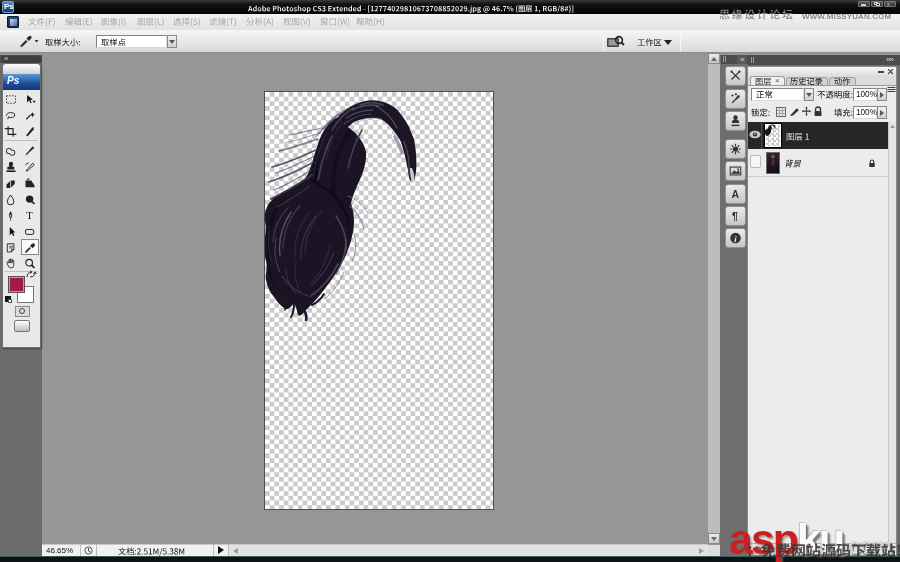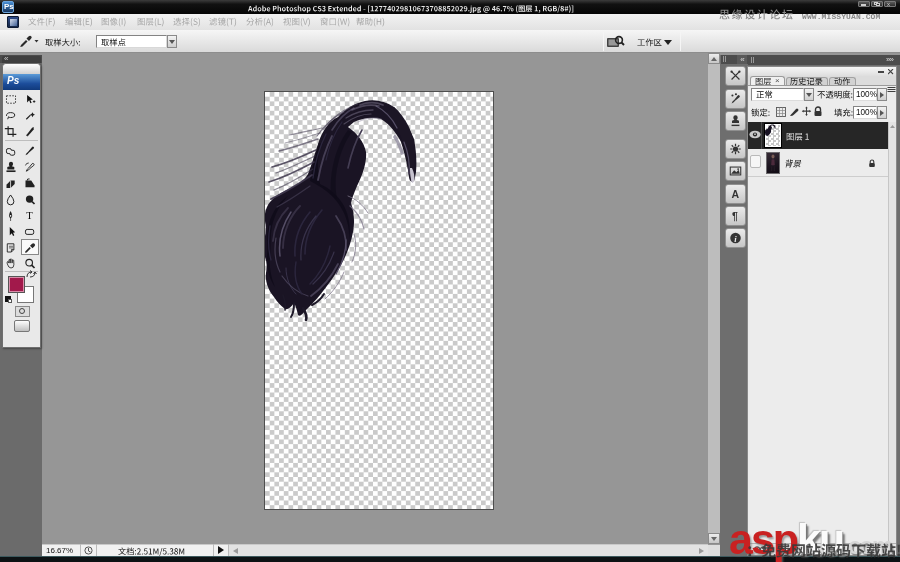--- a/index.html
+++ b/index.html
@@ -51,21 +51,21 @@
     </svg>
 <svg style="position:absolute;left:320px;top:15.2px" width="33" height="13" viewBox="0 0 33 13">
       <path transform="translate(0,9.8)" fill="#a3a3a3" d="M3.2 -5.7C2.5 -5.2 1.5 -4.8 0.7 -4.5L1.1 -4.0C2.0 -4.3 2.9 -4.8 3.6 -5.4ZM4.9 -5.4C5.8 -5.0 6.9 -4.4 7.4 -4.0L7.8 -4.4C7.3 -4.8 6.1 -5.4 5.3 -5.7ZM3.7 -4.9C3.5 -4.6 3.3 -4.3 3.1 -4.0H1.4V0.7H2.0V0.3H6.5V0.6H7.2V-4.0H3.8C4.0 -4.2 4.2 -4.5 4.3 -4.7ZM2.0 -0.1V-3.5H6.5V-0.1ZM3.1 -1.9C3.4 -1.7 3.8 -1.6 4.2 -1.4C3.6 -1.1 3.0 -0.8 2.4 -0.7C2.5 -0.6 2.6 -0.4 2.6 -0.3C3.3 -0.5 4.0 -0.7 4.6 -1.1C5.1 -0.9 5.5 -0.6 5.7 -0.4L6.1 -0.8C5.8 -1.0 5.4 -1.2 5.0 -1.4C5.4 -1.8 5.8 -2.2 6.0 -2.7L5.7 -2.9L5.6 -2.8H3.6C3.7 -3.0 3.8 -3.1 3.9 -3.3L3.4 -3.4C3.2 -2.9 2.8 -2.4 2.3 -2.1C2.4 -2.0 2.6 -1.9 2.7 -1.8C3.0 -2.0 3.2 -2.2 3.3 -2.4H5.3C5.1 -2.1 4.9 -1.9 4.6 -1.7C4.2 -1.9 3.8 -2.0 3.4 -2.2ZM3.6 -7.0C3.7 -6.8 3.8 -6.6 3.9 -6.4H0.7V-5.1H1.3V-5.9H7.2V-5.1H7.8V-6.4H4.7C4.6 -6.7 4.4 -7.0 4.3 -7.2Z M9.6 -6.2V0.5H10.2V-0.3H15.3V0.4H15.9V-6.2ZM10.2 -0.9V-5.6H15.3V-0.9Z M19.0 1.7 19.5 1.5C18.8 0.2 18.4 -1.2 18.4 -2.6C18.4 -4.1 18.8 -5.5 19.5 -6.7L19.0 -7.0C18.2 -5.7 17.8 -4.3 17.8 -2.6C17.8 -1.0 18.2 0.4 19.0 1.7Z M21.4 0.0H22.3L23.3 -3.8C23.4 -4.2 23.5 -4.7 23.6 -5.2H23.6C23.7 -4.7 23.8 -4.2 23.9 -3.8L24.9 0.0H25.8L27.1 -6.2H26.4L25.7 -2.8C25.6 -2.2 25.5 -1.5 25.3 -0.8H25.3C25.1 -1.5 25.0 -2.2 24.9 -2.8L24.0 -6.2H23.3L22.4 -2.8C22.3 -2.2 22.1 -1.5 22.0 -0.8H21.9C21.8 -1.5 21.7 -2.2 21.6 -2.8L20.9 -6.2H20.1Z M28.2 1.7C29.0 0.4 29.4 -1.0 29.4 -2.6C29.4 -4.3 29.0 -5.7 28.2 -7.0L27.7 -6.7C28.4 -5.5 28.8 -4.1 28.8 -2.6C28.8 -1.2 28.4 0.2 27.7 1.5Z"></path>
     </svg>
 <svg style="position:absolute;left:356px;top:15.2px" width="31" height="13" viewBox="0 0 31 13">
       <path transform="translate(0,9.8)" fill="#a3a3a3" d="M2.3 -7.1V-6.5H0.6V-6.0H2.3V-5.3H0.7V-4.8H2.3V-4.6C2.3 -4.5 2.3 -4.3 2.3 -4.2H0.4V-3.6H2.0C1.8 -3.3 1.3 -2.9 0.6 -2.6C0.7 -2.5 0.9 -2.3 1.0 -2.2C2.0 -2.6 2.5 -3.1 2.7 -3.6H4.6V-4.2H2.9C3.0 -4.3 3.0 -4.5 3.0 -4.6V-4.8H4.4V-5.3H3.0V-6.0H4.5V-6.5H3.0V-7.1ZM5.0 -6.8V-2.6H5.6V-6.2H7.0C6.8 -5.9 6.5 -5.4 6.2 -5.1C7.0 -4.6 7.3 -4.3 7.3 -4.0C7.3 -3.8 7.2 -3.7 7.1 -3.6C7.0 -3.6 6.8 -3.5 6.7 -3.5C6.5 -3.5 6.1 -3.5 5.8 -3.6C5.9 -3.4 6.0 -3.2 6.0 -3.0C6.3 -3.0 6.7 -3.0 7.0 -3.0C7.1 -3.0 7.3 -3.1 7.5 -3.2C7.8 -3.3 7.9 -3.5 7.9 -3.9C7.9 -4.3 7.7 -4.7 6.9 -5.2C7.3 -5.6 7.7 -6.1 8.0 -6.5L7.5 -6.8L7.4 -6.8ZM1.3 -2.2V0.2H1.9V-1.6H3.9V0.7H4.6V-1.6H6.7V-0.5C6.7 -0.4 6.7 -0.3 6.5 -0.3C6.4 -0.3 5.9 -0.3 5.3 -0.3C5.4 -0.2 5.5 0.0 5.6 0.2C6.3 0.2 6.7 0.2 7.0 0.1C7.3 0.0 7.4 -0.2 7.4 -0.5V-2.2H4.6V-2.9H3.9V-2.2Z M13.9 -7.1C13.9 -6.5 13.9 -5.8 13.9 -5.2H12.5V-4.6H13.8C13.7 -2.6 13.3 -0.8 11.7 0.2C11.8 0.3 12.0 0.5 12.1 0.7C13.9 -0.4 14.3 -2.4 14.4 -4.6H15.8C15.7 -1.5 15.6 -0.4 15.4 -0.1C15.3 0.0 15.2 0.0 15.1 0.0C14.9 0.0 14.4 0.0 14.0 -0.0C14.1 0.2 14.1 0.4 14.2 0.6C14.6 0.6 15.1 0.6 15.3 0.6C15.6 0.6 15.8 0.5 15.9 0.3C16.2 -0.1 16.3 -1.3 16.4 -4.9C16.4 -5.0 16.4 -5.2 16.4 -5.2H14.5C14.5 -5.8 14.5 -6.5 14.5 -7.1ZM8.8 -0.8 8.9 -0.2C9.9 -0.4 11.4 -0.7 12.7 -1.0L12.6 -1.6L12.2 -1.5V-6.7H9.4V-0.9ZM10.0 -1.0V-2.5H11.6V-1.4ZM10.0 -4.3H11.6V-3.1H10.0ZM10.0 -4.9V-6.1H11.6V-4.9Z M19.0 1.7 19.5 1.5C18.8 0.2 18.4 -1.2 18.4 -2.6C18.4 -4.1 18.8 -5.5 19.5 -6.7L19.0 -7.0C18.2 -5.7 17.8 -4.3 17.8 -2.6C17.8 -1.0 18.2 0.4 19.0 1.7Z M20.7 0.0H21.5V-2.9H24.4V0.0H25.2V-6.2H24.4V-3.6H21.5V-6.2H20.7Z M26.9 1.7C27.7 0.4 28.2 -1.0 28.2 -2.6C28.2 -4.3 27.7 -5.7 26.9 -7.0L26.4 -6.7C27.1 -5.5 27.5 -4.1 27.5 -2.6C27.5 -1.2 27.1 0.2 26.4 1.5Z"></path>
     </svg>
 <svg style="position:absolute;left:719px;top:6.4px" width="78" height="17" viewBox="0 0 78 17">
       <path transform="translate(0,12.6)" fill="#878787" d="M3.1 -2.6V-0.6C3.1 0.4 3.5 0.7 4.8 0.7C5.0 0.7 6.6 0.7 6.8 0.7C7.9 0.7 8.2 0.3 8.3 -1.2C8.1 -1.3 7.6 -1.4 7.4 -1.6C7.3 -0.4 7.3 -0.2 6.8 -0.2C6.4 -0.2 5.1 -0.2 4.9 -0.2C4.3 -0.2 4.2 -0.3 4.2 -0.6V-2.6ZM4.2 -3.0C5.0 -2.6 6.0 -1.9 6.4 -1.4L7.2 -2.1C6.7 -2.6 5.7 -3.3 4.9 -3.7ZM8.1 -2.5C8.7 -1.6 9.3 -0.5 9.5 0.3L10.5 -0.2C10.3 -0.9 9.6 -2.1 9.0 -2.9ZM1.7 -2.8C1.4 -1.9 1.0 -0.8 0.5 -0.2L1.4 0.3C1.9 -0.4 2.3 -1.5 2.6 -2.4ZM1.6 -8.8V-3.7H9.4V-8.8ZM2.5 -5.9H5.0V-4.6H2.5ZM6.0 -5.9H8.3V-4.6H6.0ZM2.5 -7.9H5.0V-6.7H2.5ZM6.0 -7.9H8.3V-6.7H6.0Z M13.1 -0.7 13.3 0.3C14.3 -0.1 15.5 -0.6 16.7 -1.2L16.5 -2.0C15.2 -1.5 13.9 -1.0 13.1 -0.7ZM18.0 -9.3C17.9 -8.4 17.6 -7.2 17.3 -6.4H20.7L20.6 -5.8H16.6V-5.0H18.9C18.2 -4.5 17.3 -4.2 16.5 -3.9C16.7 -3.7 16.9 -3.4 17.0 -3.2C17.6 -3.4 18.2 -3.7 18.7 -4.0C18.9 -3.8 19.0 -3.7 19.2 -3.5C18.5 -3.0 17.5 -2.5 16.7 -2.3C16.9 -2.1 17.1 -1.8 17.2 -1.6C18.0 -1.9 18.9 -2.4 19.6 -2.9C19.7 -2.7 19.8 -2.5 19.8 -2.3C19.0 -1.5 17.6 -0.7 16.5 -0.4C16.7 -0.2 16.9 0.1 17.1 0.4C18.0 -0.0 19.2 -0.7 20.0 -1.4C20.0 -0.8 19.9 -0.3 19.7 -0.1C19.6 0.0 19.4 0.1 19.2 0.1C18.9 0.1 18.7 0.1 18.4 0.0C18.6 0.3 18.7 0.7 18.7 0.9C18.9 0.9 19.1 0.9 19.4 0.9C19.8 0.9 20.0 0.8 20.3 0.6C20.9 0.1 21.1 -1.3 20.6 -2.7L21.2 -2.9C21.4 -1.6 21.9 -0.3 22.6 0.4C22.7 0.1 23.0 -0.2 23.2 -0.4C22.5 -0.9 22.1 -2.1 21.9 -3.3C22.3 -3.5 22.7 -3.7 23.0 -3.9L22.3 -4.6C21.8 -4.2 21.0 -3.7 20.3 -3.4C20.1 -3.7 19.8 -4.1 19.4 -4.4C19.7 -4.6 19.9 -4.8 20.2 -5.0H23.2V-5.8H21.5C21.7 -6.7 21.9 -7.7 22.0 -8.6L21.4 -8.7L21.2 -8.6H18.9L19.0 -9.2ZM21.0 -7.9 20.9 -7.2H18.5L18.7 -7.9ZM13.3 -4.6C13.5 -4.7 13.7 -4.8 14.9 -4.9C14.5 -4.2 14.1 -3.7 13.9 -3.5C13.6 -3.1 13.3 -2.8 13.1 -2.8C13.2 -2.6 13.4 -2.1 13.4 -1.9C13.6 -2.1 14.0 -2.2 16.4 -2.9C16.4 -3.1 16.4 -3.5 16.4 -3.8L14.8 -3.4C15.5 -4.3 16.2 -5.4 16.8 -6.4L16.0 -6.9C15.8 -6.5 15.6 -6.1 15.4 -5.8L14.3 -5.7C14.9 -6.6 15.5 -7.7 16.0 -8.8L15.1 -9.2C14.7 -7.9 13.9 -6.5 13.6 -6.2C13.4 -5.8 13.2 -5.5 13.0 -5.5C13.1 -5.3 13.3 -4.8 13.3 -4.6Z M26.4 -8.5C27.0 -8.0 27.8 -7.2 28.1 -6.7L28.8 -7.5C28.5 -7.9 27.7 -8.6 27.1 -9.1ZM25.6 -5.9V-4.9H27.1V-1.2C27.1 -0.7 26.8 -0.3 26.5 -0.1C26.7 0.1 27.0 0.5 27.1 0.7C27.3 0.5 27.6 0.2 29.6 -1.3C29.5 -1.5 29.3 -1.9 29.2 -2.2L28.1 -1.4V-5.9ZM30.5 -8.9V-7.7C30.5 -6.9 30.3 -6.0 28.9 -5.4C29.0 -5.3 29.4 -4.9 29.5 -4.7C31.1 -5.4 31.5 -6.6 31.5 -7.7V-7.9H33.2V-6.4C33.2 -5.5 33.4 -5.1 34.3 -5.1C34.5 -5.1 34.9 -5.1 35.1 -5.1C35.3 -5.1 35.6 -5.1 35.7 -5.2C35.7 -5.4 35.6 -5.8 35.6 -6.0C35.5 -6.0 35.2 -6.0 35.1 -6.0C34.9 -6.0 34.5 -6.0 34.4 -6.0C34.2 -6.0 34.2 -6.1 34.2 -6.4V-8.9ZM33.9 -3.5C33.5 -2.7 33.0 -2.1 32.3 -1.6C31.7 -2.1 31.1 -2.8 30.8 -3.5ZM29.4 -4.5V-3.5H30.1L29.8 -3.4C30.2 -2.5 30.8 -1.6 31.5 -1.0C30.7 -0.5 29.8 -0.2 28.8 0.0C29.0 0.2 29.2 0.6 29.3 0.9C30.4 0.6 31.4 0.2 32.3 -0.3C33.1 0.3 34.1 0.7 35.2 0.9C35.3 0.7 35.6 0.3 35.8 0.0C34.8 -0.2 33.9 -0.5 33.2 -1.0C34.1 -1.8 34.8 -2.8 35.2 -4.2L34.5 -4.5L34.4 -4.5Z M39.2 -8.5C39.8 -7.9 40.6 -7.2 41.0 -6.7L41.7 -7.5C41.3 -8.0 40.5 -8.6 39.9 -9.1ZM38.3 -5.9V-4.8H40.0V-1.2C40.0 -0.7 39.6 -0.3 39.4 -0.2C39.6 0.0 39.8 0.5 39.9 0.8C40.1 0.5 40.5 0.3 42.6 -1.3C42.5 -1.5 42.3 -1.9 42.3 -2.2L41.0 -1.3V-5.9ZM44.6 -9.3V-5.7H41.9V-4.6H44.6V0.9H45.7V-4.6H48.4V-5.7H45.7V-9.3Z M51.5 -8.4C52.1 -7.9 53.0 -7.1 53.4 -6.6L54.1 -7.4C53.7 -7.9 52.8 -8.6 52.1 -9.1ZM59.2 -4.8C58.5 -4.2 57.4 -3.6 56.4 -3.1V-5.2H55.4C56.3 -6.0 57.0 -6.9 57.6 -7.8C58.4 -6.5 59.5 -5.3 60.5 -4.6C60.7 -4.8 61.0 -5.2 61.2 -5.4C60.1 -6.1 58.8 -7.5 58.1 -8.7L58.3 -9.1L57.2 -9.3C56.6 -8.0 55.5 -6.4 53.8 -5.2C54.1 -5.1 54.4 -4.7 54.5 -4.5C54.8 -4.7 55.1 -4.9 55.4 -5.1V-0.8C55.4 0.3 55.7 0.6 57.0 0.6C57.3 0.6 58.9 0.6 59.2 0.6C60.4 0.6 60.7 0.2 60.8 -1.5C60.5 -1.5 60.1 -1.7 59.8 -1.8C59.8 -0.5 59.7 -0.3 59.1 -0.3C58.8 -0.3 57.4 -0.3 57.1 -0.3C56.5 -0.3 56.4 -0.4 56.4 -0.8V-2.1C57.5 -2.6 58.9 -3.2 59.9 -3.9ZM50.8 -5.9V-4.9H52.4V-1.1C52.4 -0.5 52.1 -0.1 51.9 0.0C52.1 0.2 52.3 0.6 52.4 0.8C52.6 0.5 52.9 0.2 54.8 -1.3C54.7 -1.5 54.5 -1.9 54.4 -2.2L53.4 -1.4V-5.9Z M67.6 -8.5V-7.5H72.9V-8.5ZM67.3 0.5C67.7 0.4 68.2 0.3 72.2 -0.2C72.3 0.2 72.5 0.6 72.6 0.9L73.6 0.5C73.3 -0.5 72.5 -2.0 71.9 -3.1L71.0 -2.8C71.2 -2.3 71.5 -1.7 71.8 -1.1L68.5 -0.8C69.2 -1.8 69.8 -3.0 70.3 -4.3H73.5V-5.3H67.1V-4.3H69.1C68.6 -3.0 67.9 -1.7 67.7 -1.3C67.4 -0.9 67.2 -0.6 66.9 -0.6C67.1 -0.3 67.3 0.3 67.3 0.5ZM63.3 -1.4 63.6 -0.4C64.7 -0.8 65.9 -1.4 67.2 -2.0L66.9 -2.9L65.8 -2.4V-5.7H67.0V-6.7H65.8V-9.2H64.7V-6.7H63.4V-5.7H64.7V-2.0C64.2 -1.8 63.7 -1.6 63.3 -1.4Z"></path>
     </svg>
-<div class="abs" style="left:802px;top:12px;color:#898989;font-size:8px;font-weight:bold;letter-spacing:0.1px;font-family:Liberation Mono, monospace">WWW.MISSYUAN.COM</div>
+<div class="abs" style="left:802px;top:12px;color:#898989;font-size:8px;font-weight:bold;letter-spacing:0.1px;font-family:Liberation Sans, sans-serif">WWW.MISSYUAN.COM</div>
 <div class="abs" style="left:0;top:30px;width:900px;height:23px;background:linear-gradient(#f6f6f6,#dadada);border-bottom:1px solid #8d8d8d"></div>
 <svg class="abs" style="left:19px;top:34px" width="20" height="14" viewBox="0 0 20 14">
       <path d="M2 11 L7 6 L8.5 7.5 L3.5 12.5 L1.2 13 Z" fill="#2a2a2a"></path>
       <path d="M7.5 4.5 L9.5 2.5 Q11 1 12.2 2.2 Q13.4 3.4 12 4.8 L10 7 Z" fill="#2a2a2a"></path>
       <path d="M15.5 6 l4 0 l-2 2.6 z" fill="#333"></path>
     </svg>
 <svg style="position:absolute;left:45px;top:35.5px" width="38" height="13" viewBox="0 0 38 13">
       <path transform="translate(0,9.5)" fill="#1c1c1c" d="M7.1 -5.4C6.9 -4.2 6.5 -3.1 6.1 -2.2C5.6 -3.2 5.4 -4.3 5.2 -5.4ZM4.2 -6.0V-5.4H4.6C4.8 -4.0 5.2 -2.7 5.7 -1.6C5.2 -0.8 4.6 -0.2 4.0 0.2C4.1 0.3 4.3 0.5 4.4 0.7C5.0 0.2 5.6 -0.3 6.0 -1.0C6.4 -0.3 7.0 0.2 7.6 0.6C7.7 0.4 7.9 0.2 8.0 0.1C7.4 -0.3 6.8 -0.9 6.4 -1.6C7.0 -2.7 7.5 -4.2 7.7 -6.0L7.3 -6.1L7.2 -6.0ZM0.3 -1.1 0.5 -0.5 3.0 -0.9V0.6H3.6V-1.0L4.3 -1.2L4.3 -1.7L3.6 -1.6V-6.0H4.2V-6.6H0.4V-6.0H1.0V-1.2ZM1.6 -6.0H3.0V-4.9H1.6ZM1.6 -4.3H3.0V-3.1H1.6ZM1.6 -2.6H3.0V-1.5L1.6 -1.3Z M12.0 -6.7C12.2 -6.3 12.5 -5.7 12.7 -5.4L13.2 -5.6C13.1 -6.0 12.8 -6.5 12.5 -6.9ZM15.1 -7.0C14.9 -6.5 14.6 -5.8 14.3 -5.4H11.6V-4.8H13.5V-3.7H11.9V-3.1H13.5V-1.9H11.3V-1.3H13.5V0.7H14.1V-1.3H16.2V-1.9H14.1V-3.1H15.7V-3.7H14.1V-4.8H16.0V-5.4H15.0C15.2 -5.8 15.5 -6.3 15.8 -6.8ZM9.8 -7.0V-5.4H8.8V-4.8H9.8C9.6 -3.7 9.1 -2.3 8.6 -1.6C8.7 -1.5 8.8 -1.2 8.9 -1.0C9.2 -1.5 9.6 -2.3 9.8 -3.2V0.7H10.4V-3.7C10.6 -3.2 10.9 -2.8 11.0 -2.5L11.4 -2.9C11.3 -3.2 10.6 -4.1 10.4 -4.4V-4.8H11.3V-5.4H10.4V-7.0Z M20.4 -7.0C20.4 -6.3 20.4 -5.5 20.3 -4.6H17.1V-4.0H20.2C19.9 -2.4 19.0 -0.8 17.0 0.1C17.1 0.3 17.3 0.5 17.4 0.6C19.5 -0.3 20.4 -1.9 20.8 -3.5C21.4 -1.6 22.5 -0.1 24.1 0.6C24.2 0.5 24.4 0.2 24.6 0.1C22.9 -0.6 21.9 -2.1 21.3 -4.0H24.4V-4.6H21.0C21.1 -5.5 21.1 -6.3 21.1 -7.0Z M28.8 -6.9V-0.2C28.8 -0.0 28.7 0.0 28.5 0.0C28.3 0.0 27.7 0.0 27.1 0.0C27.2 0.2 27.4 0.5 27.4 0.7C28.2 0.7 28.7 0.7 29.0 0.5C29.3 0.4 29.4 0.3 29.4 -0.2V-6.9ZM30.8 -4.7C31.5 -3.5 32.1 -2.0 32.3 -1.0L33.0 -1.3C32.8 -2.3 32.1 -3.8 31.3 -5.0ZM26.6 -4.9C26.4 -3.8 25.9 -2.4 25.2 -1.5C25.3 -1.4 25.6 -1.3 25.8 -1.1C26.5 -2.1 27.0 -3.6 27.3 -4.8Z M34.4 -3.2C34.7 -3.2 34.9 -3.5 34.9 -3.8C34.9 -4.2 34.7 -4.4 34.4 -4.4C34.0 -4.4 33.8 -4.2 33.8 -3.8C33.8 -3.5 34.0 -3.2 34.4 -3.2ZM34.4 0.1C34.7 0.1 34.9 -0.1 34.9 -0.5C34.9 -0.8 34.7 -1.0 34.4 -1.0C34.0 -1.0 33.8 -0.8 33.8 -0.5C33.8 -0.1 34.0 0.1 34.4 0.1Z"></path>
     </svg>
 <div class="abs" style="left:96px;top:35px;width:71px;height:13px;background:#fff;border:1px solid;border-color:#838383 #d8d8d8 #d8d8d8 #838383"></div>
@@ -299,21 +299,21 @@
 <div class="abs" style="left:708px;top:53px;width:12px;height:491px;background:#bdbdbd"></div>
 <div class="abs" style="left:708px;top:53px;width:12px;height:11px;background:linear-gradient(#eee,#c6c6c6);border:1px solid #8a8a8a"></div>
 <svg class="abs" style="left:711px;top:57px" width="7" height="4">
       <path d="M0 4 l3 -4 l3 4 z" fill="#666"></path>
     </svg>
 <div class="abs" style="left:708px;top:533px;width:12px;height:11px;background:linear-gradient(#eee,#c6c6c6);border:1px solid #8a8a8a"></div>
 <svg class="abs" style="left:711px;top:537px" width="7" height="4">
       <path d="M0 0 l6 0 l-3 4 z" fill="#666"></path>
     </svg>
 <div class="abs" style="left:42px;top:544px;width:666px;height:12px;background:#f1f1f1;border-top:1px solid #c9c9c9"></div>
-<div class="abs" style="left:46px;top:546px;font-size:8px;color:#111;font-family:'Liberation Sans'">16.67%</div>
+<div class="abs" style="left:46px;top:546px;font-size:8px;color:#111;font-family:'Liberation Sans'">46.65%</div>
 <div class="abs" style="left:80px;top:544px;width:1px;height:12px;background:#bbb"></div>
 <svg class="abs" style="left:84px;top:546px" width="9" height="9">
       <circle cx="4.5" cy="4.5" r="3.6" fill="none" stroke="#555" stroke-width="1"></circle>
       <path d="M4.5 2 v3 l2 1" fill="none" stroke="#555" stroke-width="1"></path>
     </svg>
 <div class="abs" style="left:96px;top:544px;width:1px;height:12px;background:#bbb"></div>
 <svg style="position:absolute;left:118px;top:544.6px" width="70" height="13" viewBox="0 0 70 13">
       <path transform="translate(0,9.4)" fill="#111" d="M3.5 -6.7C3.7 -6.3 4.0 -5.8 4.1 -5.5L4.8 -5.7C4.6 -6.0 4.4 -6.6 4.1 -6.9ZM0.4 -5.4V-4.8H1.7C2.2 -3.6 2.8 -2.5 3.7 -1.6C2.8 -0.9 1.7 -0.3 0.3 0.1C0.4 0.2 0.6 0.5 0.7 0.6C2.0 0.2 3.2 -0.4 4.1 -1.2C5.0 -0.4 6.2 0.2 7.5 0.6C7.6 0.4 7.8 0.2 7.9 0.0C6.6 -0.3 5.5 -0.9 4.6 -1.6C5.4 -2.5 6.1 -3.5 6.5 -4.8H7.8V-5.4ZM4.1 -2.1C3.4 -2.9 2.8 -3.8 2.3 -4.8H5.8C5.4 -3.7 4.9 -2.8 4.1 -2.1Z M15.2 -6.4C15.0 -5.8 14.7 -4.9 14.4 -4.4L14.9 -4.2C15.2 -4.7 15.5 -5.5 15.8 -6.2ZM11.5 -6.2C11.7 -5.6 12.0 -4.8 12.2 -4.3L12.7 -4.5C12.6 -5.0 12.2 -5.7 12.0 -6.3ZM9.8 -6.9V-5.1H8.6V-4.6H9.7C9.4 -3.4 8.9 -2.1 8.4 -1.4C8.5 -1.3 8.7 -1.0 8.7 -0.9C9.1 -1.4 9.5 -2.4 9.8 -3.3V0.6H10.4V-3.5C10.6 -3.1 10.9 -2.6 11.0 -2.3L11.4 -2.8C11.3 -3.0 10.6 -4.0 10.4 -4.2V-4.6H11.4V-5.1H10.4V-6.9ZM11.2 -0.5V0.1H15.1V0.6H15.7V-3.9H13.9V-6.9H13.3V-3.9H11.4V-3.3H15.1V-2.2H11.5V-1.6H15.1V-0.5Z M17.5 -3.2C17.8 -3.2 18.1 -3.4 18.1 -3.8C18.1 -4.1 17.8 -4.3 17.5 -4.3C17.2 -4.3 17.0 -4.1 17.0 -3.8C17.0 -3.4 17.2 -3.2 17.5 -3.2ZM17.5 0.1C17.8 0.1 18.1 -0.1 18.1 -0.5C18.1 -0.8 17.8 -1.0 17.5 -1.0C17.2 -1.0 17.0 -0.8 17.0 -0.5C17.0 -0.1 17.2 0.1 17.5 0.1Z M19.0 0.0H22.8V-0.6H21.2C20.9 -0.6 20.5 -0.6 20.2 -0.6C21.6 -1.9 22.5 -3.1 22.5 -4.4C22.5 -5.4 21.9 -6.1 20.8 -6.1C20.0 -6.1 19.5 -5.8 19.0 -5.2L19.4 -4.8C19.8 -5.2 20.2 -5.5 20.7 -5.5C21.4 -5.5 21.8 -5.0 21.8 -4.3C21.8 -3.3 20.9 -2.1 19.0 -0.4Z M24.4 0.1C24.7 0.1 24.9 -0.1 24.9 -0.5C24.9 -0.8 24.7 -1.0 24.4 -1.0C24.1 -1.0 23.8 -0.8 23.8 -0.5C23.8 -0.1 24.1 0.1 24.4 0.1Z M27.7 0.1C28.7 0.1 29.6 -0.6 29.6 -2.0C29.6 -3.3 28.8 -3.9 27.8 -3.9C27.5 -3.9 27.2 -3.8 26.9 -3.6L27.1 -5.4H29.3V-6.0H26.4L26.2 -3.2L26.6 -3.0C27.0 -3.2 27.2 -3.3 27.6 -3.3C28.4 -3.3 28.9 -2.8 28.9 -1.9C28.9 -1.1 28.3 -0.5 27.6 -0.5C26.9 -0.5 26.4 -0.8 26.1 -1.2L25.7 -0.7C26.1 -0.3 26.7 0.1 27.7 0.1Z M30.8 0.0H34.1V-0.6H32.9V-6.0H32.3C32.0 -5.8 31.6 -5.7 31.1 -5.6V-5.1H32.1V-0.6H30.8Z M35.4 0.0H36.1V-3.3C36.1 -3.8 36.1 -4.6 36.0 -5.1H36.1L36.5 -3.7L37.7 -0.6H38.2L39.3 -3.7L39.8 -5.1H39.8C39.8 -4.6 39.7 -3.8 39.7 -3.3V0.0H40.4V-6.0H39.5L38.4 -2.8C38.2 -2.4 38.1 -2.0 38.0 -1.5H37.9C37.8 -2.0 37.7 -2.4 37.5 -2.8L36.4 -6.0H35.4Z M41.4 1.5H41.9L44.4 -6.5H43.8Z M46.6 0.1C47.6 0.1 48.6 -0.6 48.6 -2.0C48.6 -3.3 47.8 -3.9 46.8 -3.9C46.4 -3.9 46.2 -3.8 45.9 -3.6L46.0 -5.4H48.3V-6.0H45.4L45.2 -3.2L45.6 -3.0C45.9 -3.2 46.2 -3.3 46.6 -3.3C47.3 -3.3 47.8 -2.8 47.8 -1.9C47.8 -1.1 47.3 -0.5 46.6 -0.5C45.9 -0.5 45.4 -0.8 45.1 -1.2L44.7 -0.7C45.1 -0.3 45.7 0.1 46.6 0.1Z M50.2 0.1C50.5 0.1 50.7 -0.1 50.7 -0.5C50.7 -0.8 50.5 -1.0 50.2 -1.0C49.9 -1.0 49.6 -0.8 49.6 -0.5C49.6 -0.1 49.9 0.1 50.2 0.1Z M53.5 0.1C54.5 0.1 55.4 -0.5 55.4 -1.6C55.4 -2.4 54.8 -3.0 54.1 -3.1V-3.2C54.8 -3.4 55.2 -3.9 55.2 -4.6C55.2 -5.6 54.5 -6.1 53.4 -6.1C52.8 -6.1 52.2 -5.8 51.8 -5.4L52.2 -4.9C52.5 -5.3 52.9 -5.5 53.4 -5.5C54.1 -5.5 54.4 -5.1 54.4 -4.6C54.4 -3.9 54.0 -3.4 52.8 -3.4V-2.8C54.2 -2.8 54.6 -2.4 54.6 -1.6C54.6 -0.9 54.1 -0.5 53.4 -0.5C52.7 -0.5 52.3 -0.8 51.9 -1.2L51.6 -0.7C51.9 -0.3 52.5 0.1 53.5 0.1Z M58.2 0.1C59.3 0.1 60.0 -0.6 60.0 -1.4C60.0 -2.3 59.6 -2.7 59.0 -3.0V-3.1C59.4 -3.3 59.8 -3.9 59.8 -4.5C59.8 -5.4 59.2 -6.1 58.2 -6.1C57.2 -6.1 56.5 -5.5 56.5 -4.6C56.5 -3.9 56.9 -3.5 57.3 -3.2V-3.2C56.8 -2.9 56.2 -2.3 56.2 -1.5C56.2 -0.6 57.0 0.1 58.2 0.1ZM58.6 -3.3C57.9 -3.5 57.2 -3.9 57.2 -4.6C57.2 -5.2 57.6 -5.5 58.2 -5.5C58.8 -5.5 59.2 -5.1 59.2 -4.5C59.2 -4.0 59.0 -3.6 58.6 -3.3ZM58.2 -0.5C57.4 -0.5 56.9 -0.9 56.9 -1.6C56.9 -2.1 57.3 -2.6 57.7 -2.9C58.6 -2.6 59.3 -2.3 59.3 -1.5C59.3 -0.9 58.9 -0.5 58.2 -0.5Z M61.2 0.0H61.9V-3.3C61.9 -3.8 61.9 -4.6 61.8 -5.1H61.9L62.3 -3.7L63.5 -0.6H64.0L65.1 -3.7L65.6 -5.1H65.6C65.6 -4.6 65.5 -3.8 65.5 -3.3V0.0H66.2V-6.0H65.3L64.2 -2.8C64.1 -2.4 63.9 -2.0 63.8 -1.5H63.7C63.6 -2.0 63.5 -2.4 63.3 -2.8L62.2 -6.0H61.2Z"></path>
     </svg>
 <div class="abs" style="left:213px;top:544px;width:1px;height:12px;background:#bbb"></div>

